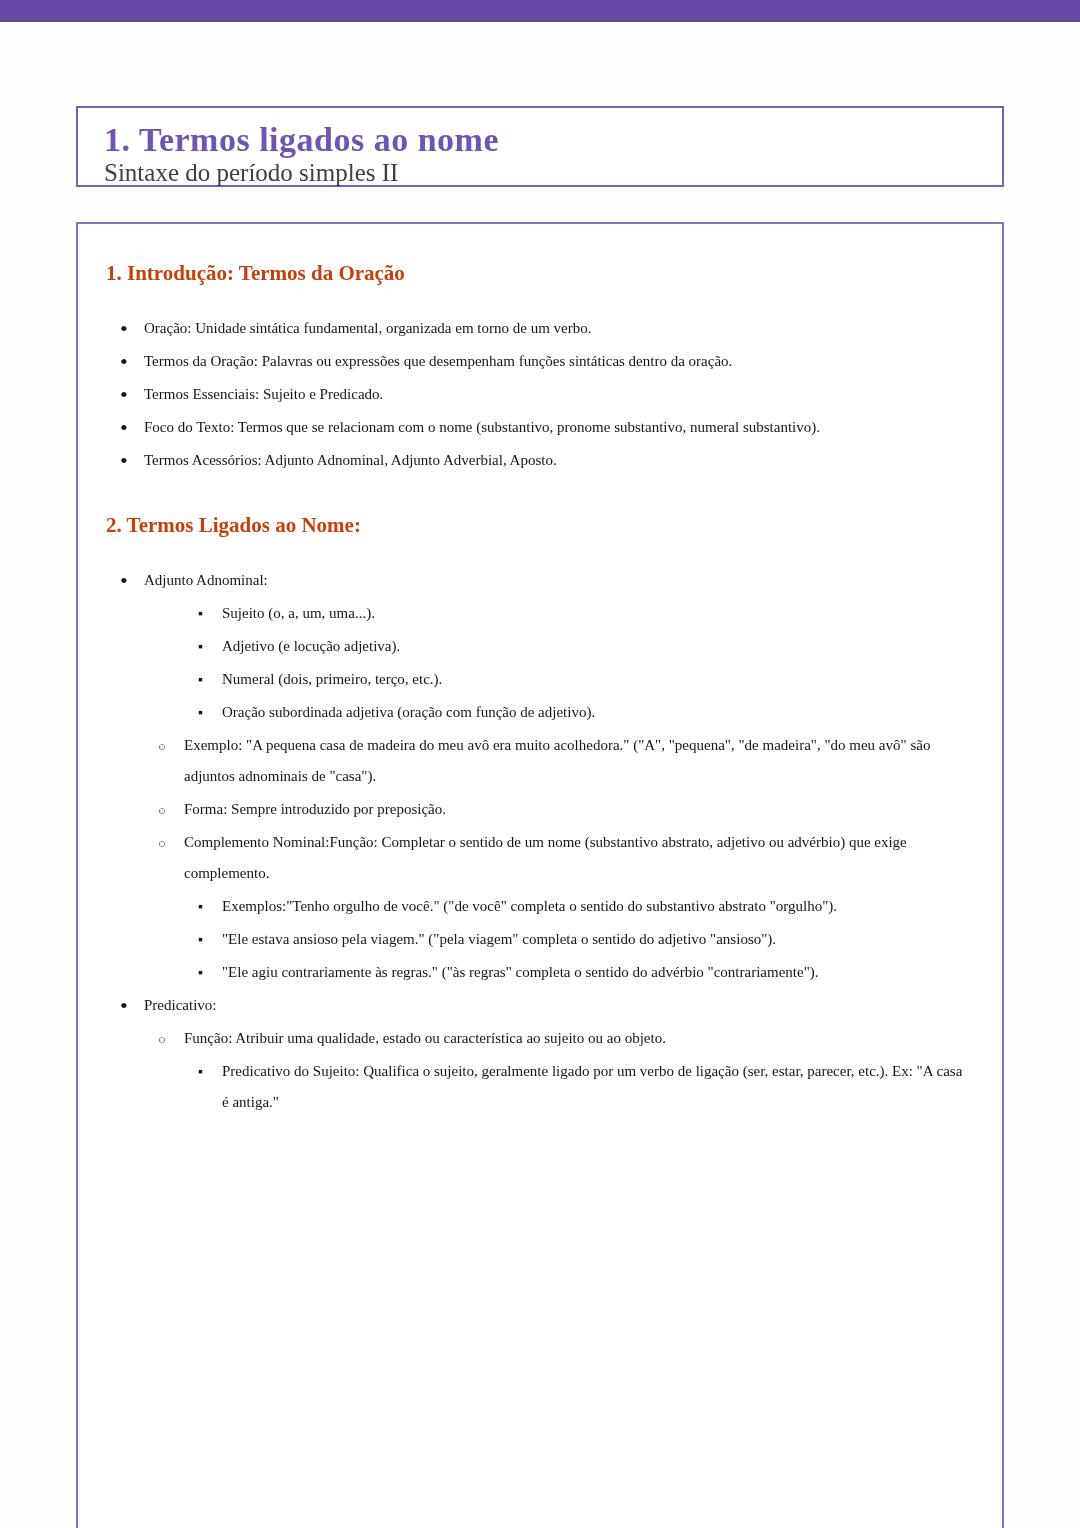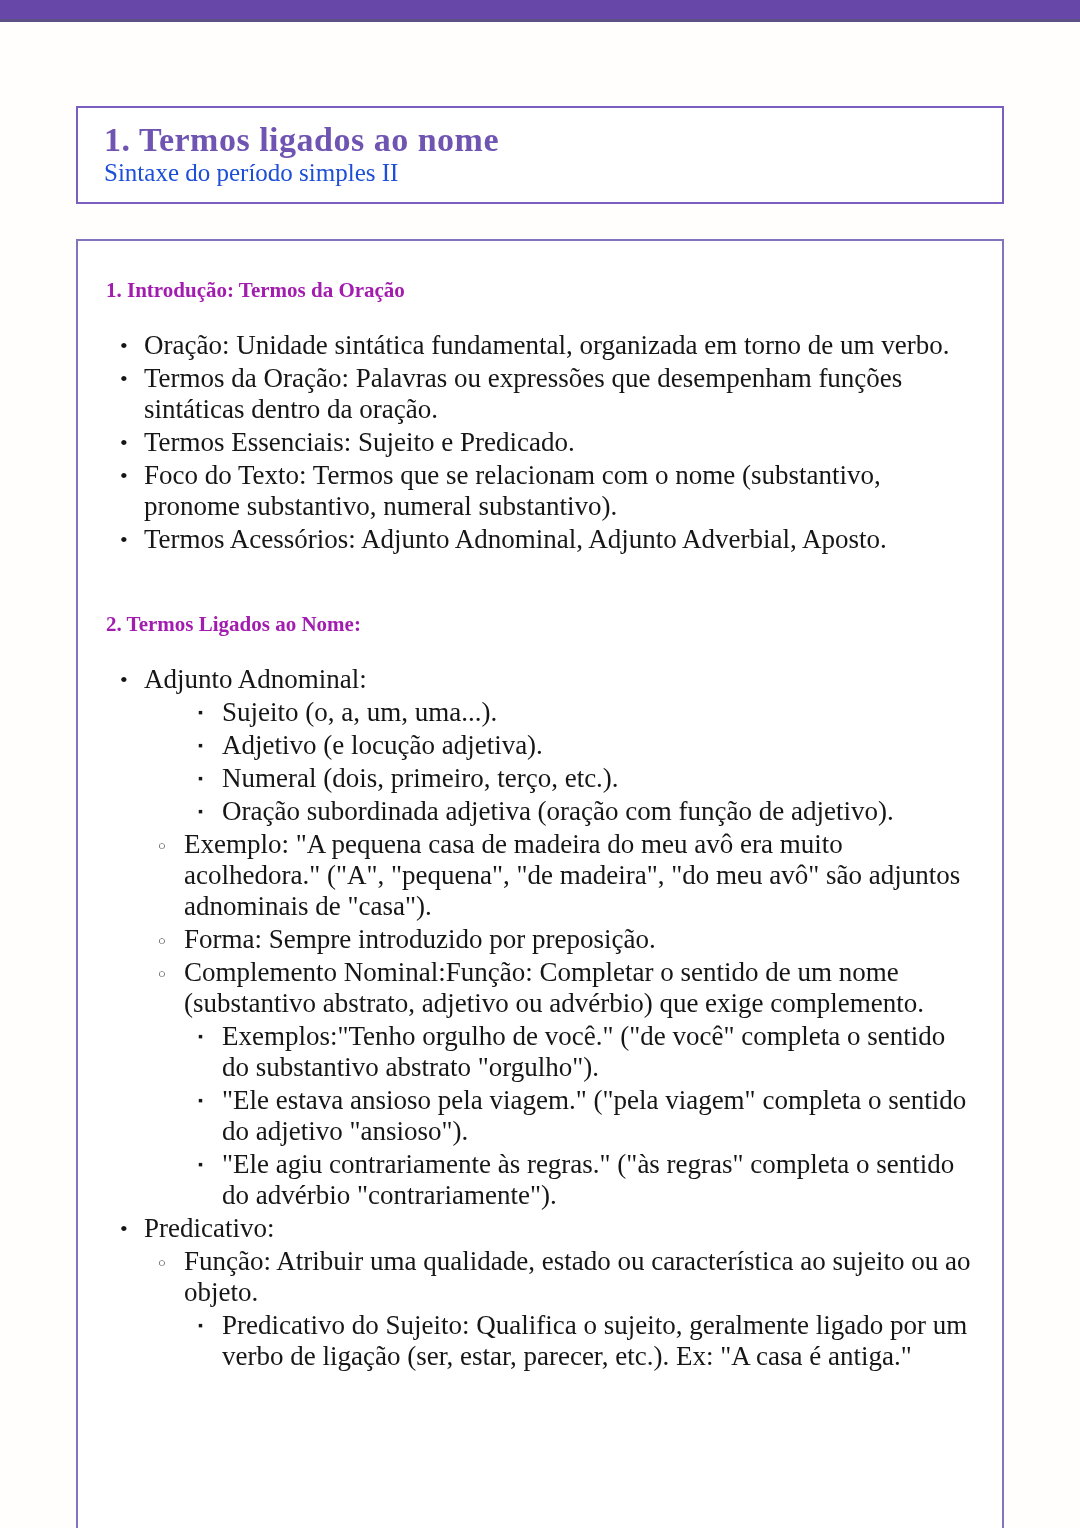--- a/index.html
+++ b/index.html
@@ -18,63 +18,63 @@
   .top-bar {
     width: 100%;
     height: 19px;
     background: var(--top-bar, #6748a9);
     border-bottom: 3px solid var(--top-bar-edge, #5c5085);
   }
   .title-card {
     box-sizing: border-box;
     width: 928px;
     margin: 84px auto 0 auto;
-    height: 98px;
+    height: 81px;
     border: 2px solid var(--title-border, #7a5fc0);
     background: #ffffff;
     padding: 13px 26px 0 26px;
   }
   .title-card h1 {
     margin: 0;
     font-size: 34px;
     line-height: 38px;
     font-weight: bold;
     color: var(--title-text, #6f54b2);
     letter-spacing: 0.5px;
   }
   .title-card .subtitle {
     margin: 0;
     font-size: 25px;
     line-height: 28px;
-    color: #1d4ed8;
+    color: #404040;
   }
   .notes-card {
     box-sizing: border-box;
     width: 928px;
     margin: 35px auto 0 auto;
     height: 1400px; 
     border: 2px solid var(--notes-border, #8474be);
     background: #ffffff;
     padding: 30px 30px 0 28px;
   }
   .section-heading {
     margin: 6px 0 27px 0;
     font-size: 21px;
     line-height: 26px;
     font-weight: bold;
-    color: #a21caf;
+    color: #c2410c;
   }
   .section-heading.second {
-    margin-top: 56px;
+    margin-top: 36px;
   }
   ul.bullet-list {
     list-style: none;
     margin: 0;
     padding: 0;
-    font-size: 27px;
+    font-size: 15px;
   }
   ul.bullet-list li {
     position: relative;
     line-height: 31px;
     margin: 2px 0;
   }
   li.li-1 { padding-left: 38px; }
   li.li-2 { padding-left: 78px; }
   li.li-3 { padding-left: 116px; }
   li.li-1::before,

